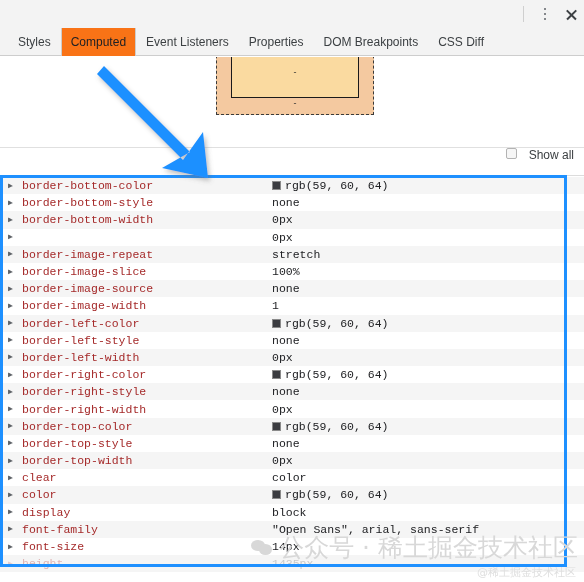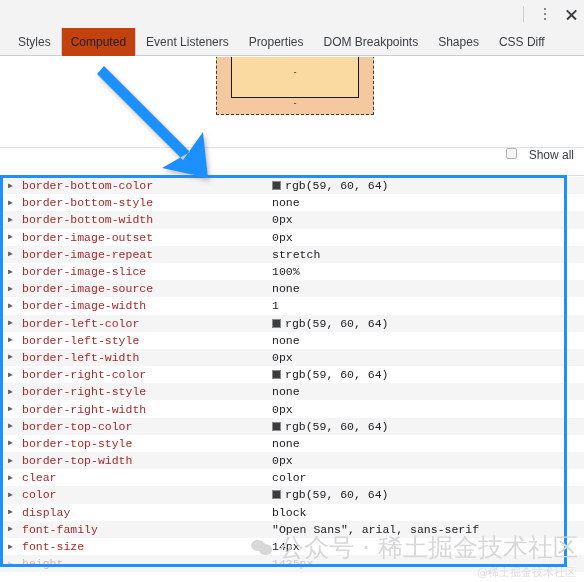--- a/index.html
+++ b/index.html
@@ -32,21 +32,21 @@
     background:#f3f3f3;border-bottom:1px solid #cdcdcd;
     display:flex;align-items:stretch;padding-left:8px;box-sizing:border-box;
   }
   .tab{
     display:flex;align-items:center;padding:0 9px;
     font-size:12px;color:#3c4043;cursor:pointer;
     border-left:1px solid transparent;border-right:1px solid transparent;
     box-sizing:border-box;white-space:nowrap;
   }
   .tab.selected{
-    background:#c2410c;border-left:1px solid #cdcdcd;border-right:1px solid #cdcdcd;
+    background:#f97316;border-left:1px solid #cdcdcd;border-right:1px solid #cdcdcd;
     color:#202124;margin-bottom:-1px;padding-bottom:1px;
   }
 
   
   .boxarea{
     position:absolute;left:0;top:57px;width:584px;height:90px;
     background:#ffffff;border-bottom:1px solid #e0e0e0;overflow:hidden;
   }
   .bm-margin{
     position:absolute;left:216px;top:-12px;width:158px;height:70px;
@@ -167,21 +167,20 @@
       <span class="xicon"></span>
     </div>
   </div>
 
   <div class="tabstrip" id="tabstrip">
       <div class="tab">Styles</div>
       <div class="tab selected">Computed</div>
       <div class="tab">Event Listeners</div>
       <div class="tab">Properties</div>
       <div class="tab">DOM Breakpoints</div>
-      <div class="tab">Shapes</div>
       <div class="tab">CSS Diff</div>
     </div>
 
   <div class="boxarea">
     <div class="bm-margin">
       <div class="bm-dash" style="left:50%;top:57px;">-</div>
       <div class="bm-border">
         <div class="bm-padding">
           <div class="bm-dash" style="left:50%;top:45px;">-</div>
 
@@ -215,21 +214,20 @@
       </div>
       <div class="prow odd">
         <span class="tri">▶</span>
         <span class="pname">border-bottom-width</span>
         <span class="pval">
           <span>0px</span>
         </span>
       </div>
       <div class="prow even">
         <span class="tri">▶</span>
-        <span class="pname">border-image-outset</span>
         <span class="pval">
           <span>0px</span>
         </span>
       </div>
       <div class="prow odd">
         <span class="tri">▶</span>
         <span class="pname">border-image-repeat</span>
         <span class="pval">
           <span>stretch</span>
         </span>

